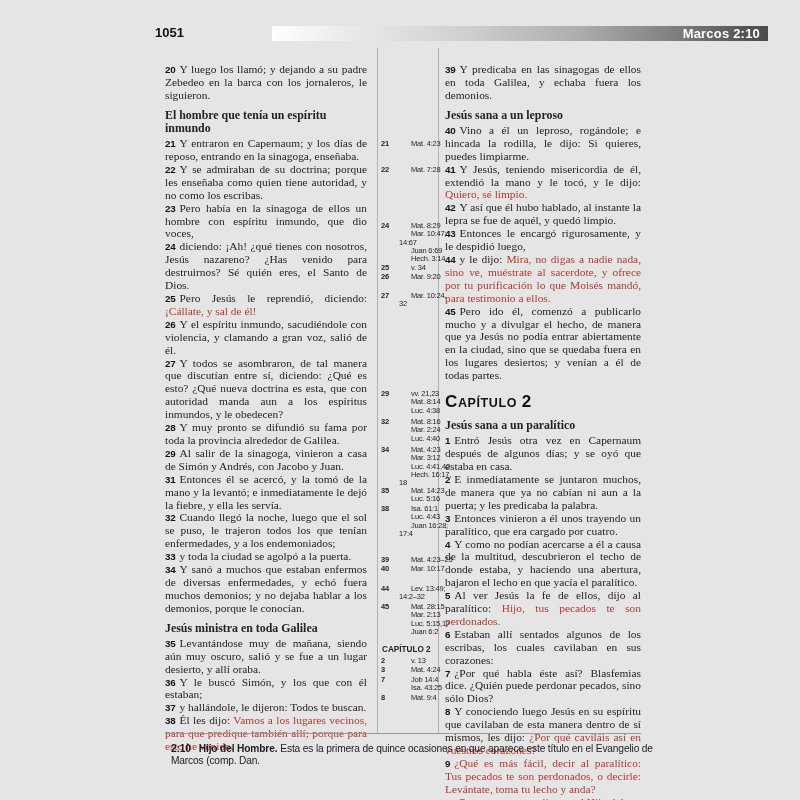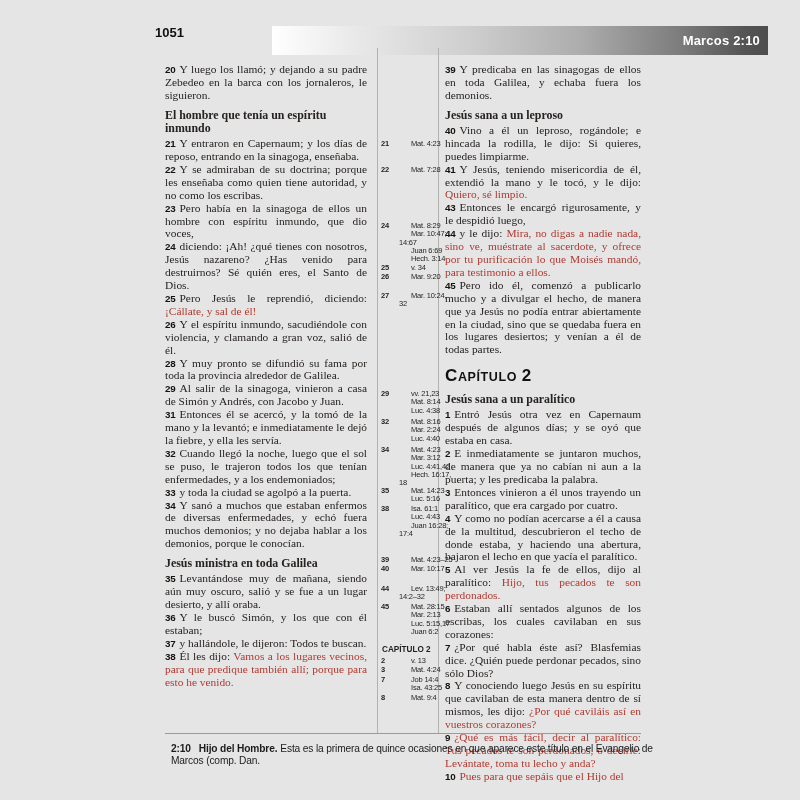--- a/index.html
+++ b/index.html
@@ -1,20 +1,20 @@
 <!DOCTYPE html>
 <html lang="es"><head>
 <meta charset="utf-8">
 <style>
   html,body{margin:0;padding:0;background:#ffffff;}
   #page{position:relative;width:800px;height:800px;background:#e5e5e5;overflow:hidden;
         font-family:"Liberation Serif",serif;color:#262220;}
   
   #pageno{position:absolute;left:155px;top:25px;font:bold 13px "Liberation Sans",sans-serif;color:#111;}
-  #banner{position:absolute;left:272px;top:26px;width:496px;height:29px;box-sizing:border-box;
+  #banner{position:absolute;left:272px;top:26px;width:496px;height:15px;box-sizing:border-box;
           display:flex;align-items:center;justify-content:flex-end;padding-right:8px;
           background:linear-gradient(90deg,#ffffff 0%,#ebebeb 15%,#cecece 40%,#adadad 62%,#7d7d7d 82%,#555555 95%,#4d4d4d 100%);}
   #banner span{font:bold 13px "Liberation Sans",sans-serif;color:#ffffff;letter-spacing:.2px;}
   
   .vrule{position:absolute;top:48px;width:1px;height:685px;background:#b3b1ae;}
   #vrule-left{left:377px;} #vrule-right{left:438px;}
   
   #colL{position:absolute;left:165px;top:63px;width:202px;}
   #colR{position:absolute;left:445px;top:63px;width:196px;}
   p.verse{margin:0;text-align:justify;font-size:11.4px;line-height:12.9px;}
@@ -56,20 +56,21 @@
 
   <div id="colL">
       <p class="verse"><span class="vnum">20</span><span>Y luego los llamó; y dejando a su padre Zebedeo en la barca con los jornaleros, le siguieron.</span></p>
       <div class="heading">El hombre que tenía un espíritu inmundo</div>
       <p class="verse"><span class="vnum">21</span><span>Y entraron en Capernaum; y los días de reposo, entrando en la sinagoga, enseñaba.</span></p>
       <p class="verse"><span class="vnum">22</span><span>Y se admiraban de su doctrina; porque les enseñaba como quien tiene autoridad, y no como los escribas.</span></p>
       <p class="verse"><span class="vnum">23</span><span>Pero había en la sinagoga de ellos un hombre con espíritu inmundo, que dio voces,</span></p>
       <p class="verse"><span class="vnum">24</span><span>diciendo: ¡Ah! ¿qué tienes con nosotros, Jesús nazareno? ¿Has venido para destruirnos? Sé quién eres, el Santo de Dios.</span></p>
       <p class="verse"><span class="vnum">25</span><span>Pero Jesús le reprendió, diciendo: </span><span class="red">¡Cállate, y sal de él!</span></p>
       <p class="verse"><span class="vnum">26</span><span>Y el espíritu inmundo, sacudiéndole con violencia, y clamando a gran voz, salió de él.</span></p>
+      <p class="verse"><span class="vnum">27</span><span>Y todos se asombraron, de tal manera que discutían entre sí, diciendo: ¿Qué es esto? ¿Qué nueva doctrina es esta, que con autoridad manda aun a los espíritus inmundos, y le obedecen?</span></p>
       <p class="verse"><span class="vnum">28</span><span>Y muy pronto se difundió su fama por toda la provincia alrededor de Galilea.</span></p>
       <p class="verse"><span class="vnum">29</span><span>Al salir de la sinagoga, vinieron a casa de Simón y Andrés, con Jacobo y Juan.</span></p>
       <p class="verse"><span class="vnum">31</span><span>Entonces él se acercó, y la tomó de la mano y la levantó; e inmediatamente le dejó la fiebre, y ella les servía.</span></p>
       <p class="verse"><span class="vnum">32</span><span>Cuando llegó la noche, luego que el sol se puso, le trajeron todos los que tenían enfermedades, y a los endemoniados;</span></p>
       <p class="verse"><span class="vnum">33</span><span>y toda la ciudad se agolpó a la puerta.</span></p>
       <p class="verse"><span class="vnum">34</span><span>Y sanó a muchos que estaban enfermos de diversas enfermedades, y echó fuera muchos demonios; y no dejaba hablar a los demonios, porque le conocían.</span></p>
       <div class="heading">Jesús ministra en toda Galilea</div>
       <p class="verse"><span class="vnum">35</span><span>Levantándose muy de mañana, siendo aún muy oscuro, salió y se fue a un lugar desierto, y allí oraba.</span></p>
       <p class="verse"><span class="vnum">36</span><span>Y le buscó Simón, y los que con él estaban;</span></p>
       <p class="verse"><span class="vnum">37</span><span>y hallándole, le dijeron: Todos te buscan.</span></p>
@@ -174,20 +175,21 @@
       <div class="refgroup" style="top: 694px;">
         <span class="refnum">8</span>
         <div class="refline">Mat. 9:4</div>
       </div>
     </div>
   <div id="colR">
       <p class="verse"><span class="vnum">39</span><span>Y predicaba en las sinagogas de ellos en toda Galilea, y echaba fuera los demonios.</span></p>
       <div class="heading">Jesús sana a un leproso</div>
       <p class="verse"><span class="vnum">40</span><span>Vino a él un leproso, rogándole; e hincada la rodilla, le dijo: Si quieres, puedes limpiarme.</span></p>
       <p class="verse"><span class="vnum">41</span><span>Y Jesús, teniendo misericordia de él, extendió la mano y le tocó, y le dijo: </span><span class="red">Quiero, sé limpio.</span></p>
+      <p class="verse"><span class="vnum">42</span><span>Y así que él hubo hablado, al instante la lepra se fue de aquél, y quedó limpio.</span></p>
       <p class="verse"><span class="vnum">43</span><span>Entonces le encargó rigurosamente, y le despidió luego,</span></p>
       <p class="verse"><span class="vnum">44</span><span>y le dijo: </span><span class="red">Mira, no digas a nadie nada, sino ve, muéstrate al sacerdote, y ofrece por tu purificación lo que Moisés mandó, para testimonio a ellos.</span></p>
       <p class="verse"><span class="vnum">45</span><span>Pero ido él, comenzó a publicarlo mucho y a divulgar el hecho, de manera que ya Jesús no podía entrar abiertamente en la ciudad, sino que se quedaba fuera en los lugares desiertos; y venían a él de todas partes.</span></p>
       <div class="chapter"><span>CAPÍTULO</span><span class="chapnum"> 2</span></div>
       <div class="heading">Jesús sana a un paralítico</div>
       <p class="verse"><span class="vnum">1</span><span>Entró Jesús otra vez en Capernaum después de algunos días; y se oyó que estaba en casa.</span></p>
       <p class="verse"><span class="vnum">2</span><span>E inmediatamente se juntaron muchos, de manera que ya no cabían ni aun a la puerta; y les predicaba la palabra.</span></p>
       <p class="verse"><span class="vnum">3</span><span>Entonces vinieron a él unos trayendo un paralítico, que era cargado por cuatro.</span></p>
       <p class="verse"><span class="vnum">4</span><span>Y como no podían acercarse a él a causa de la multitud, descubrieron el techo de donde estaba, y haciendo una abertura, bajaron el lecho en que yacía el paralítico.</span></p>
       <p class="verse"><span class="vnum">5</span><span>Al ver Jesús la fe de ellos, dijo al paralítico: </span><span class="red">Hijo, tus pecados te son perdonados.</span></p>

